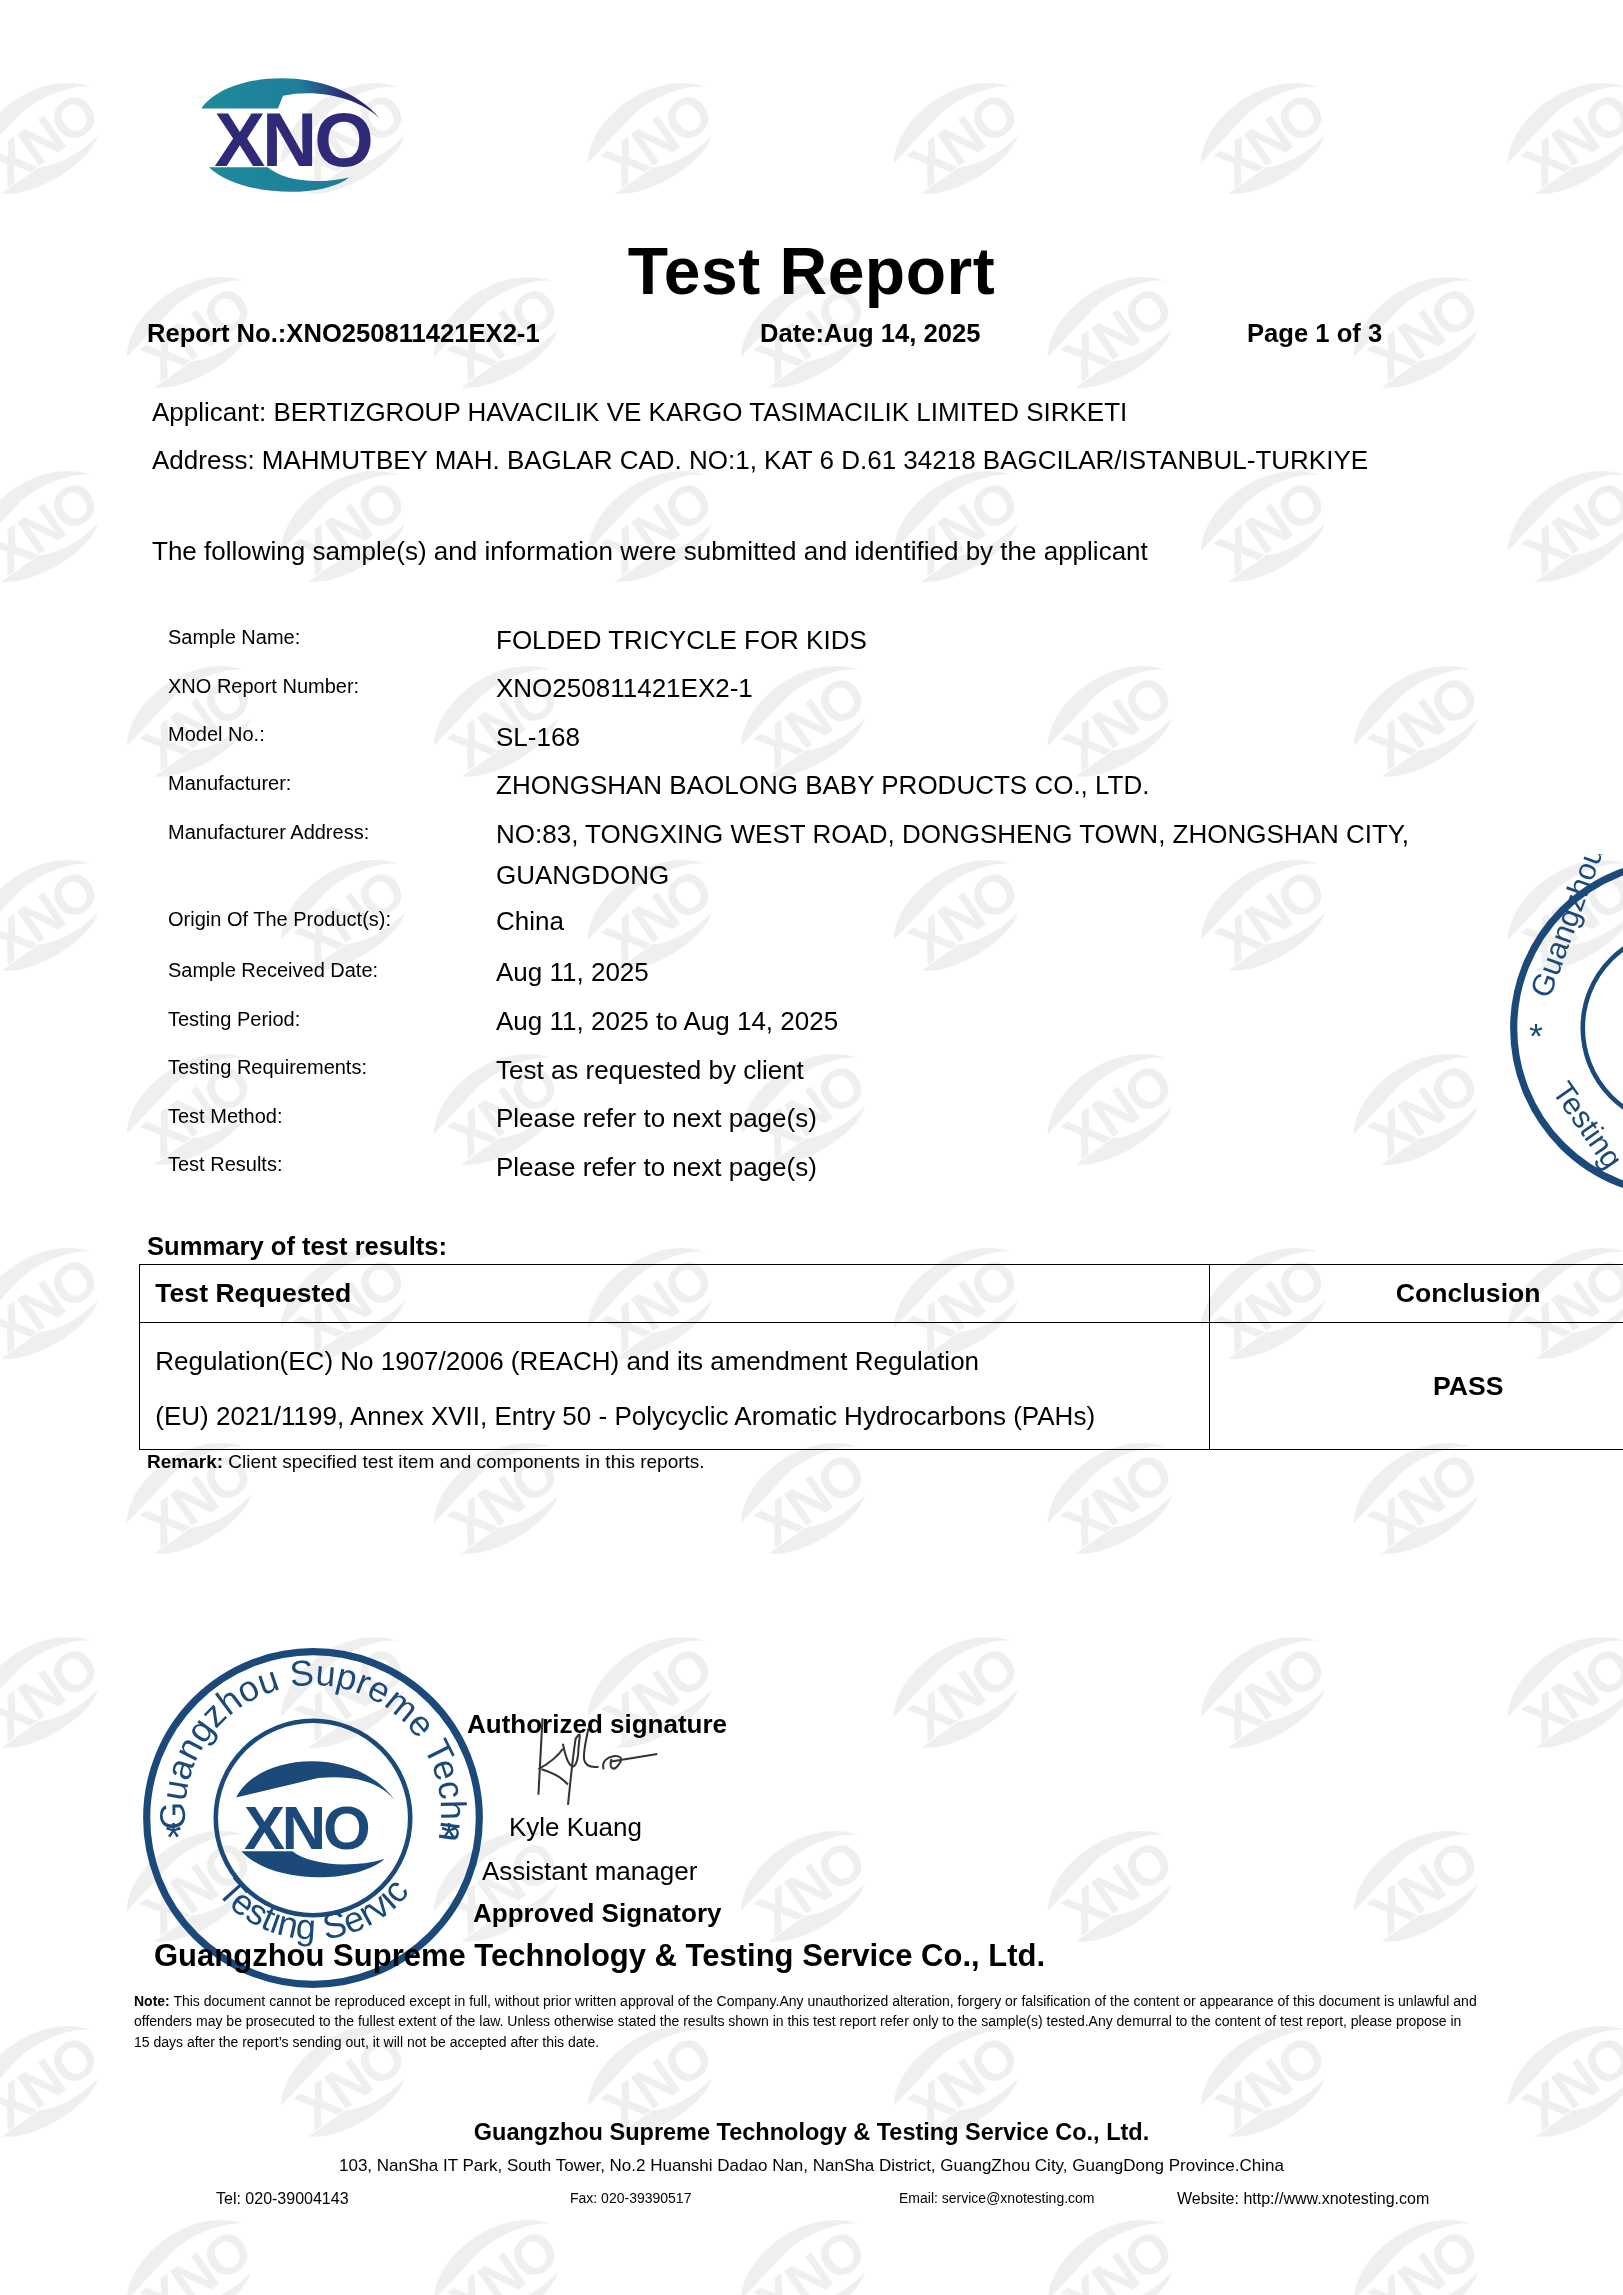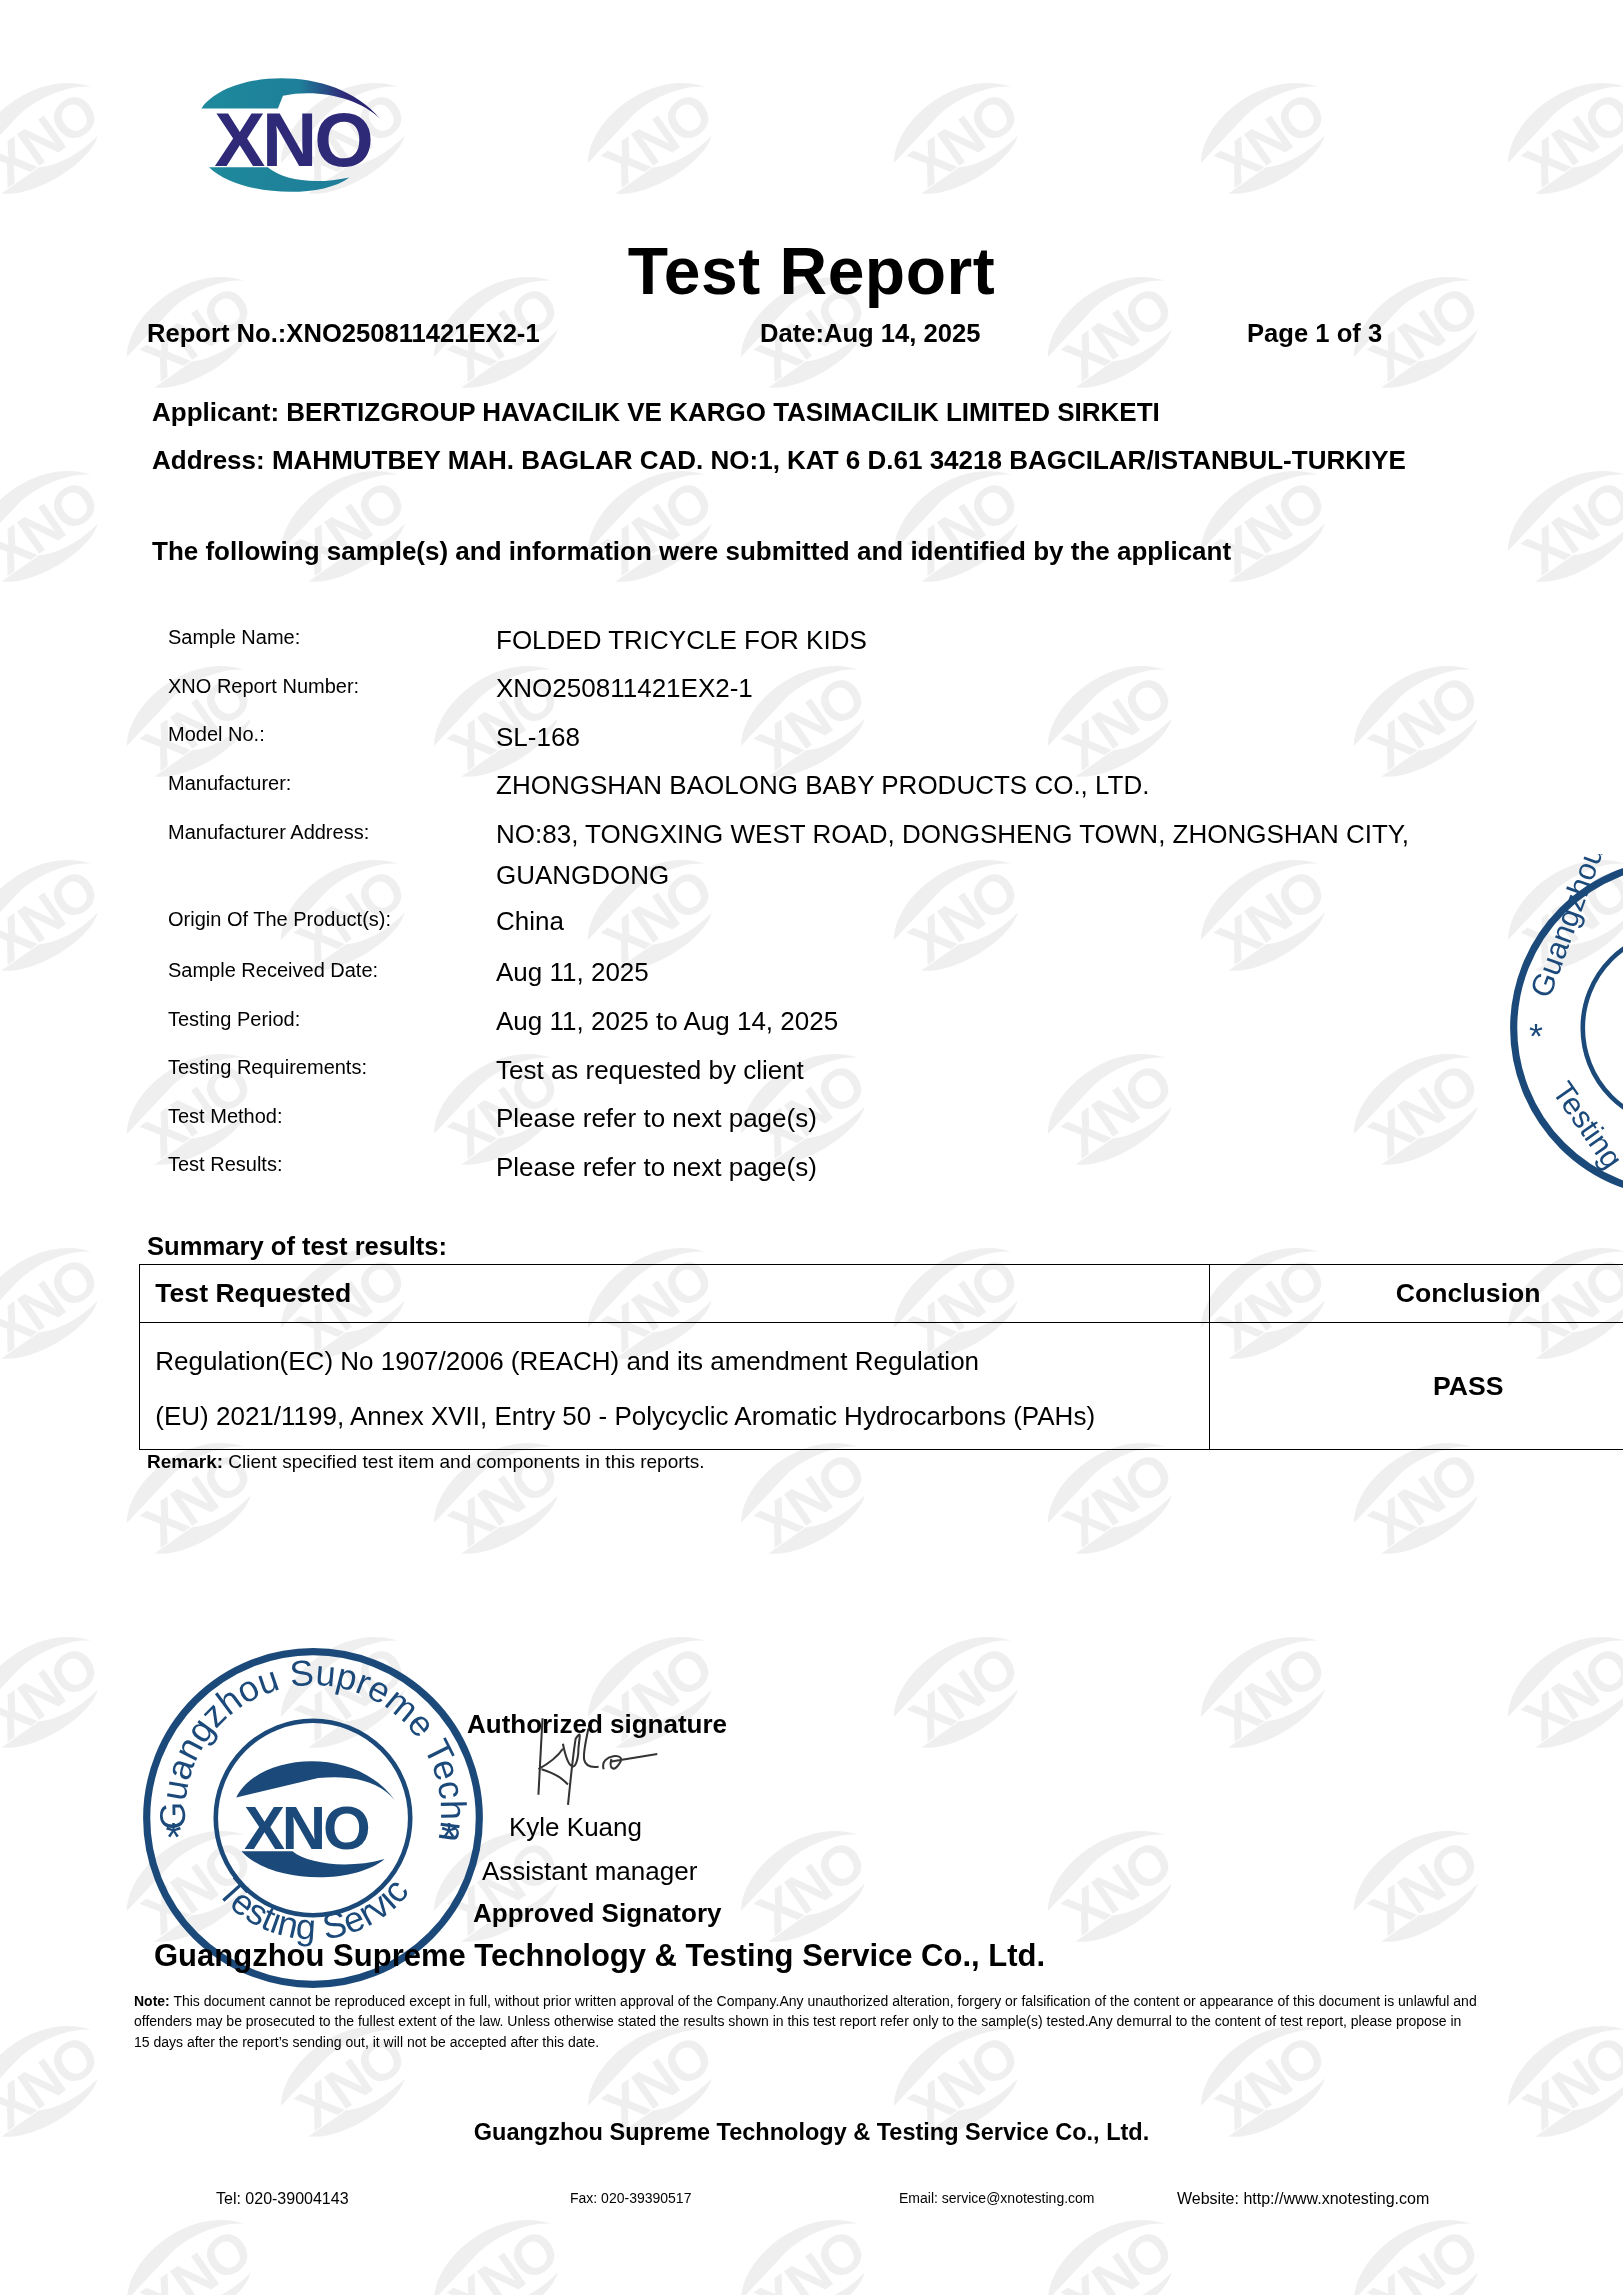--- a/index.html
+++ b/index.html
@@ -14,21 +14,21 @@
   .logo { position: absolute; left: 181px; top: 60px; width: 204px; height: 143px; }
   .title {
     position: absolute; left: 0; width: 100%; top: 233px; text-align: center;
     font-size: 66px; font-weight: bold; letter-spacing: 0.5px;
   }
   .hdr-row { position: absolute; top: 319px; font-size: 25.6px; font-weight: bold; }
   .hdr-report { left: 147px; }
   .hdr-date { left: 760px; }
   .hdr-page { left: 1247px; }
 
-  .line { position: absolute; left: 152px; font-size: 26px; white-space: nowrap; font-weight: bold; }
+  .line { position: absolute; left: 152px; font-size: 26px; white-space: nowrap; }
 
   .info-label { position: absolute; left: 168px; font-size: 20px; white-space: nowrap; }
   .info-value { position: absolute; left: 496px; font-size: 26px; white-space: nowrap; line-height: 40px; }
 
   .summary-title { position: absolute; left: 147px; top: 1232px; font-size: 25.6px; font-weight: bold; }
   table.summary {
     position: absolute; left: 139px; top: 1264px; width: 1588px;
     border-collapse: collapse; font-size: 26px;
   }
   table.summary th, table.summary td { border: 1.5px solid #000; }
@@ -518,18 +518,19 @@
     <path d="M70 70 C80 120 95 130 100 90 C100 60 110 40 95 60 C90 90 85 140 80 190" stroke="#333" stroke-width="4" fill="none"></path>
     <path d="M120 40 C110 90 100 120 140 115 M150 120 C140 90 200 85 180 110 C170 125 160 120 165 100 M165 105 L255 90" stroke="#333" stroke-width="4" fill="none"></path>
   </svg>
   <div class="sig-block sig-name">Kyle Kuang</div>
   <div class="sig-block sig-role">Assistant manager</div>
   <div class="sig-block sig-approved">Approved Signatory</div>
   <div class="company-big">Guangzhou Supreme Technology &amp; Testing Service Co., Ltd.</div>
 
   <div class="note"><b>Note:</b><span> This document cannot be reproduced except in full, without prior written approval of the Company.Any unauthorized alteration, forgery or falsification of the content or appearance of this document is unlawful and offenders may be prosecuted to the fullest extent of the law. Unless otherwise stated the results shown in this test report refer only to the sample(s) tested.Any demurral to the content of test report, please propose in 15 days after the report’s sending out, it will not be accepted after this date.</span></div>
   <div class="footer-company">Guangzhou Supreme Technology &amp; Testing Service Co., Ltd.</div>
+  <div class="footer-address">103, NanSha IT Park, South Tower, No.2 Huanshi Dadao Nan, NanSha District, GuangZhou City, GuangDong Province.China</div>
   <div class="contact c-tel">Tel: 020-39004143</div>
   <div class="contact c-fax">Fax: 020-39390517</div>
   <div class="contact c-email">Email: service@xnotesting.com</div>
   <div class="contact c-web">Website: http://www.xnotesting.com</div>
 </div>
 
 
 </body></html>

